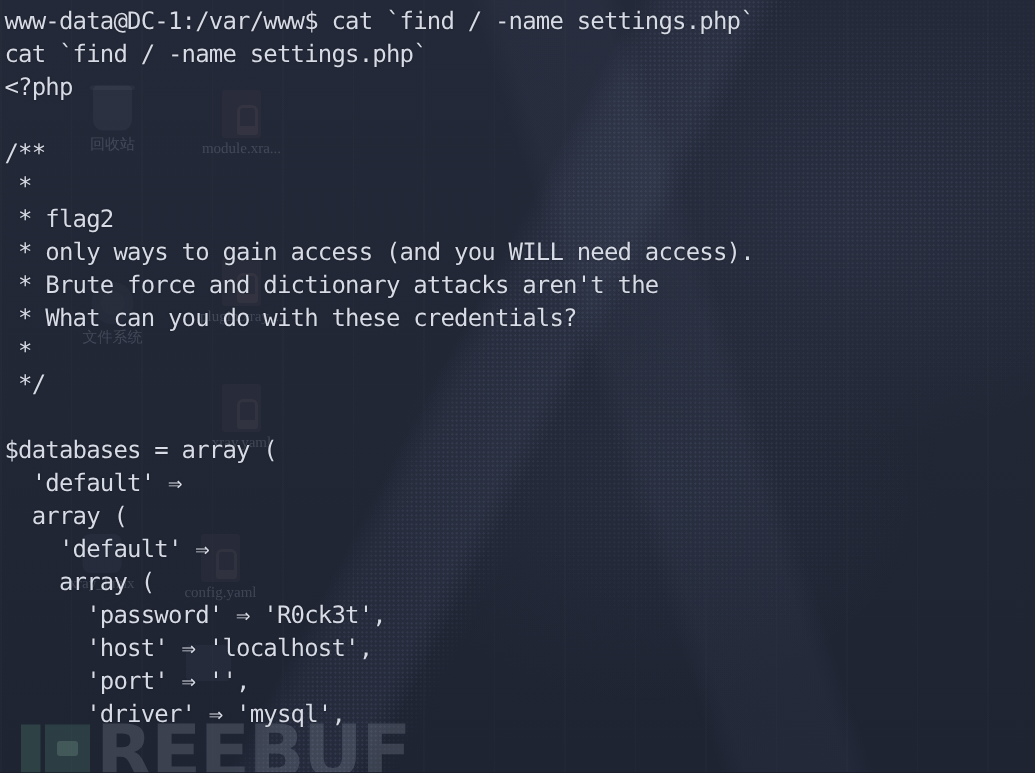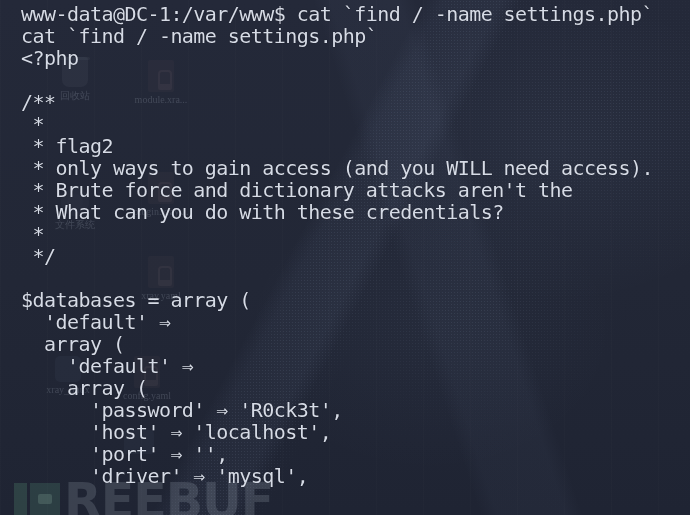--- a/index.html
+++ b/index.html
@@ -166,26 +166,25 @@
   
   #terminal {
     position: absolute;
     inset: 0;
     padding: 3px 0 0 3px;
     box-sizing: border-box;
   }
   .line {
     height: 22px;
     line-height: 22px;
-    font-size: 20px;
+    font-size: 16px;
     letter-spacing: -0.55px;
     color: #d6dbe6;
     white-space: pre;
     text-shadow: 0 0 1px rgba(0,0,0,0.55);
-    margin-left: 18px;
   }
   .line.blank { color: transparent; }
 </style>
 </head>
 <body>
 
 <div id="screen">
 
   <div id="wallpaper"></div>
   <div id="wallpaper-dots"></div>

